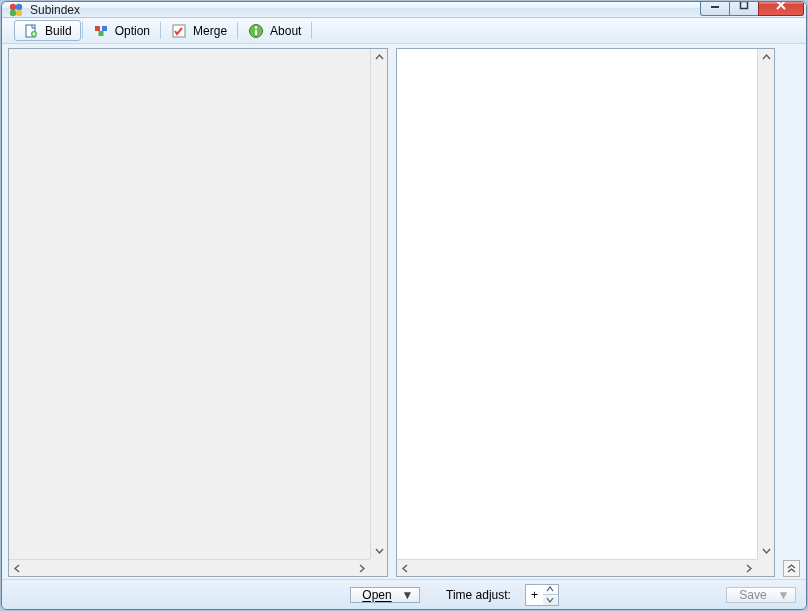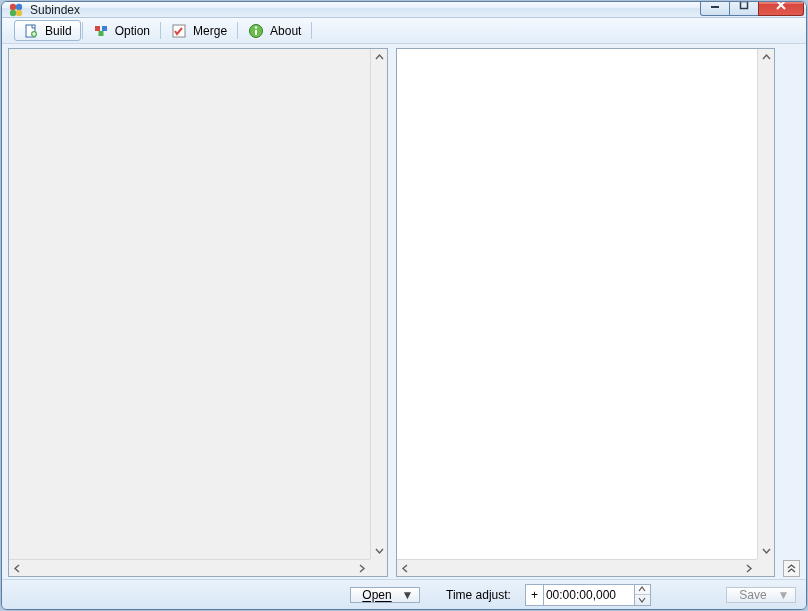--- a/index.html
+++ b/index.html
@@ -309,21 +309,20 @@
   <div class="bottombar">
     <div class="spacer-open"></div>
     <div class="dropdown-btn">
       <span class="dd-label">Open</span>
       <span class="dd-arrow">▼</span>
     </div>
 
     <span class="time-label">Time adjust:</span>
     <div class="time-wrap">
       <div class="time-sign">+</div>
-      <input class="time-input" value="00:00:00,000" style="">
       <div class="spinner">
         <div>
             <svg width="8" height="6">
               <path d="M1 5 L4 1 L7 5" fill="none" stroke="#555" stroke-width="1.2"></path>
             </svg>
           </div>
         <div>
             <svg width="8" height="6">
               <path d="M1 1 L4 5 L7 1" fill="none" stroke="#555" stroke-width="1.2"></path>
             </svg>

